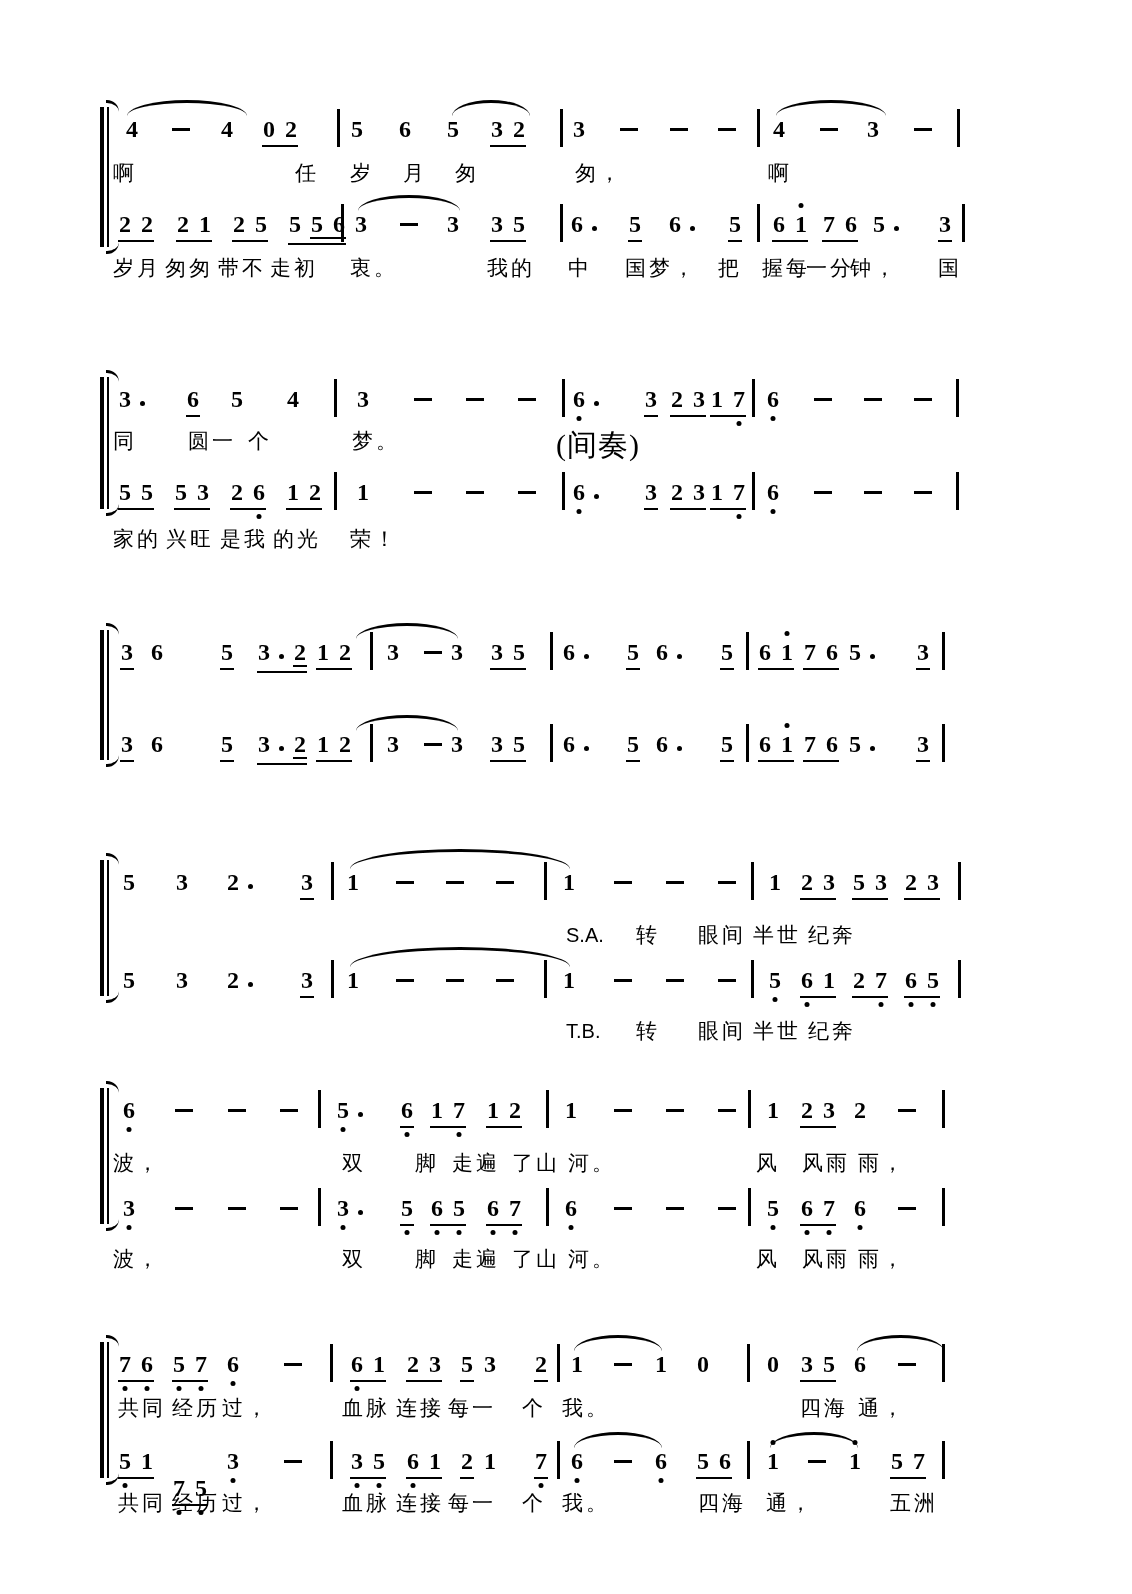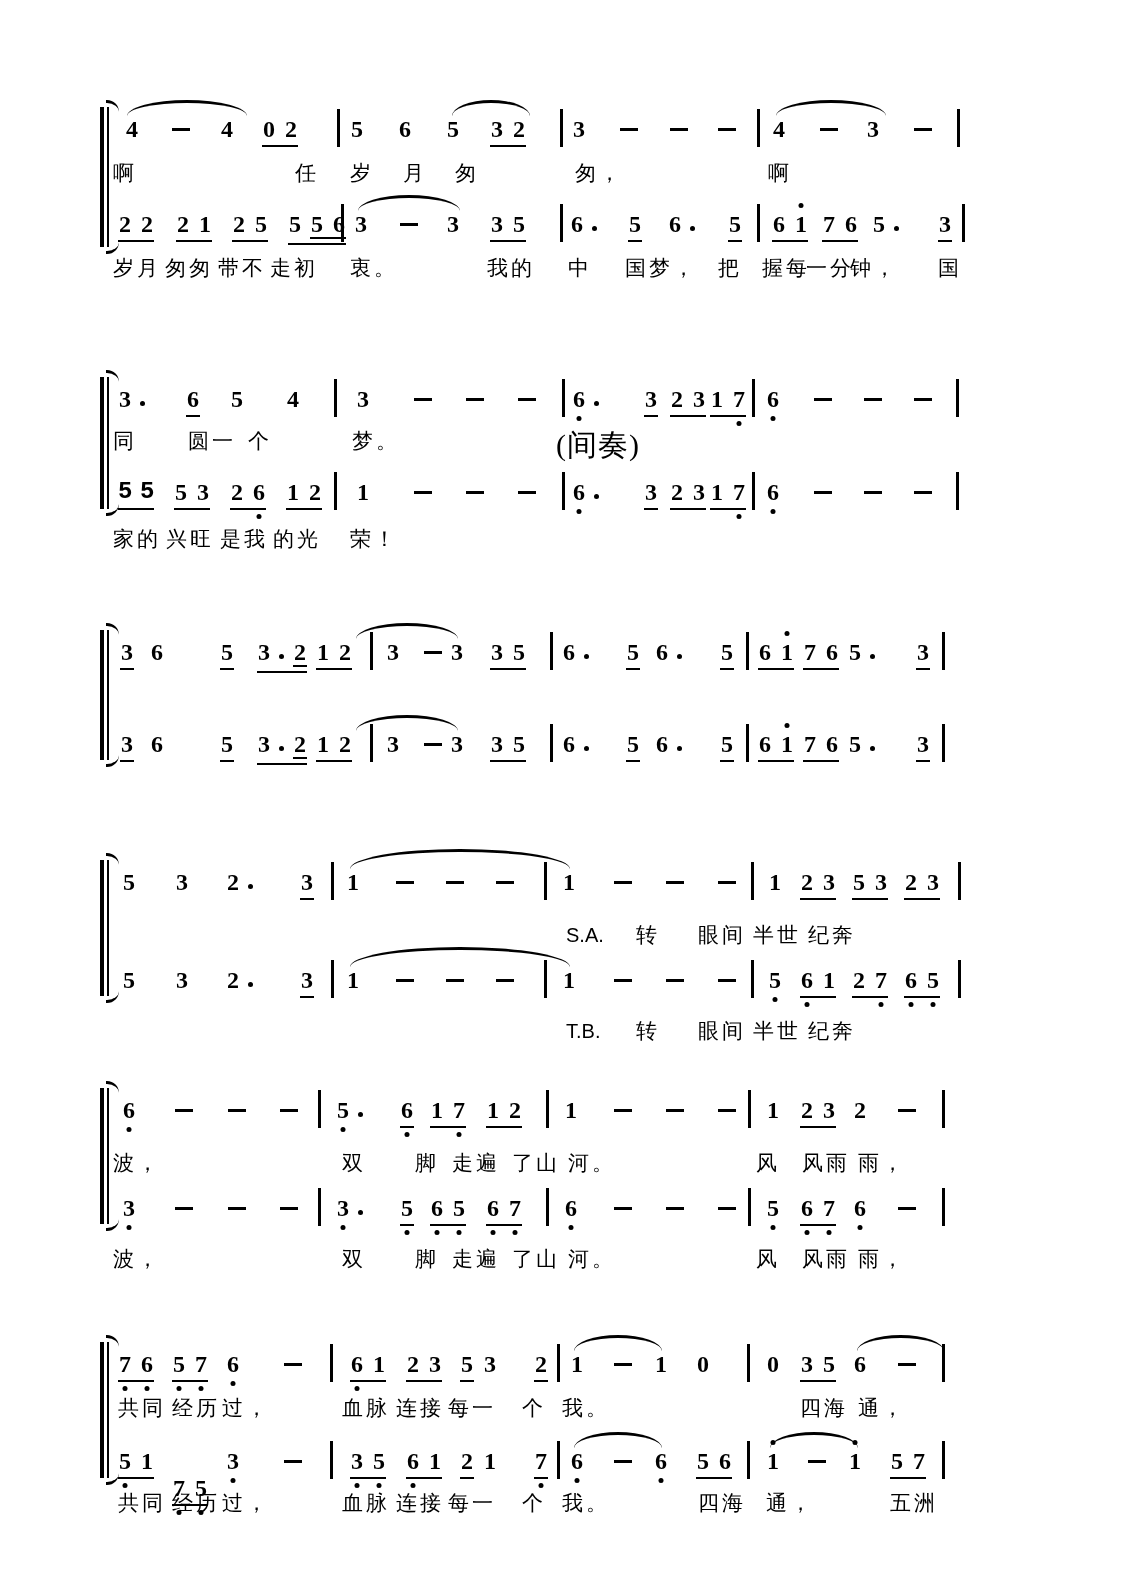--- a/index.html
+++ b/index.html
@@ -117,21 +117,21 @@
     <span class="tokg" style="left: 572px; top: 387px;"><span class="nt lo d" style="position: relative;">6<span class="da"></span></span></span>
     <span class="tokg u1" style="left: 644px; top: 387px;"><span class="nt" style="position: relative;">3</span></span>
     <span class="tokg u1" style="left: 670px; top: 387px;"><span class="nt" style="position: relative;">2</span><span class="nt" style="position: relative;">3</span></span>
     <span class="tokg u1" style="left: 710px; top: 387px;"><span class="nt" style="position: relative;">1</span><span class="nt lo" style="position: relative;">7</span></span>
     <span class="bar" style="left: 752px; top: 379px;"></span>
     <span class="tokg" style="left: 766px; top: 387px;"><span class="nt lo" style="position: relative;">6</span></span>
     <span class="dash" style="left: 814px; top: 387px;"></span>
     <span class="dash" style="left: 864px; top: 387px;"></span>
     <span class="dash" style="left: 914px; top: 387px;"></span>
     <span class="bar" style="left: 956px; top: 379px;"></span>
-    <span class="tokg u1" style="left: 118px; top: 480px; font-family: Liberation Mono, monospace;"><span class="nt" style="position: relative;">5</span><span class="nt" style="position: relative;">5</span></span>
+    <span class="tokg u1" style="left: 118px; top: 480px;"><span class="nt" style="position: relative;">5</span><span class="nt" style="position: relative;">5</span></span>
     <span class="tokg u1" style="left: 174px; top: 480px;"><span class="nt" style="position: relative;">5</span><span class="nt" style="position: relative;">3</span></span>
     <span class="tokg u1" style="left: 230px; top: 480px;"><span class="nt" style="position: relative;">2</span><span class="nt lo" style="position: relative;">6</span></span>
     <span class="tokg u1" style="left: 286px; top: 480px;"><span class="nt" style="position: relative;">1</span><span class="nt" style="position: relative;">2</span></span>
     <span class="bar" style="left: 334px; top: 472px;"></span>
     <span class="tokg" style="left: 356px; top: 480px;"><span class="nt" style="position: relative;">1</span></span>
     <span class="dash" style="left: 414px; top: 480px;"></span>
     <span class="dash" style="left: 466px; top: 480px;"></span>
     <span class="dash" style="left: 518px; top: 480px;"></span>
     <span class="bar" style="left: 562px; top: 472px;"></span>
     <span class="tokg" style="left: 572px; top: 480px;"><span class="nt lo d" style="position: relative;">6<span class="da"></span></span></span>

